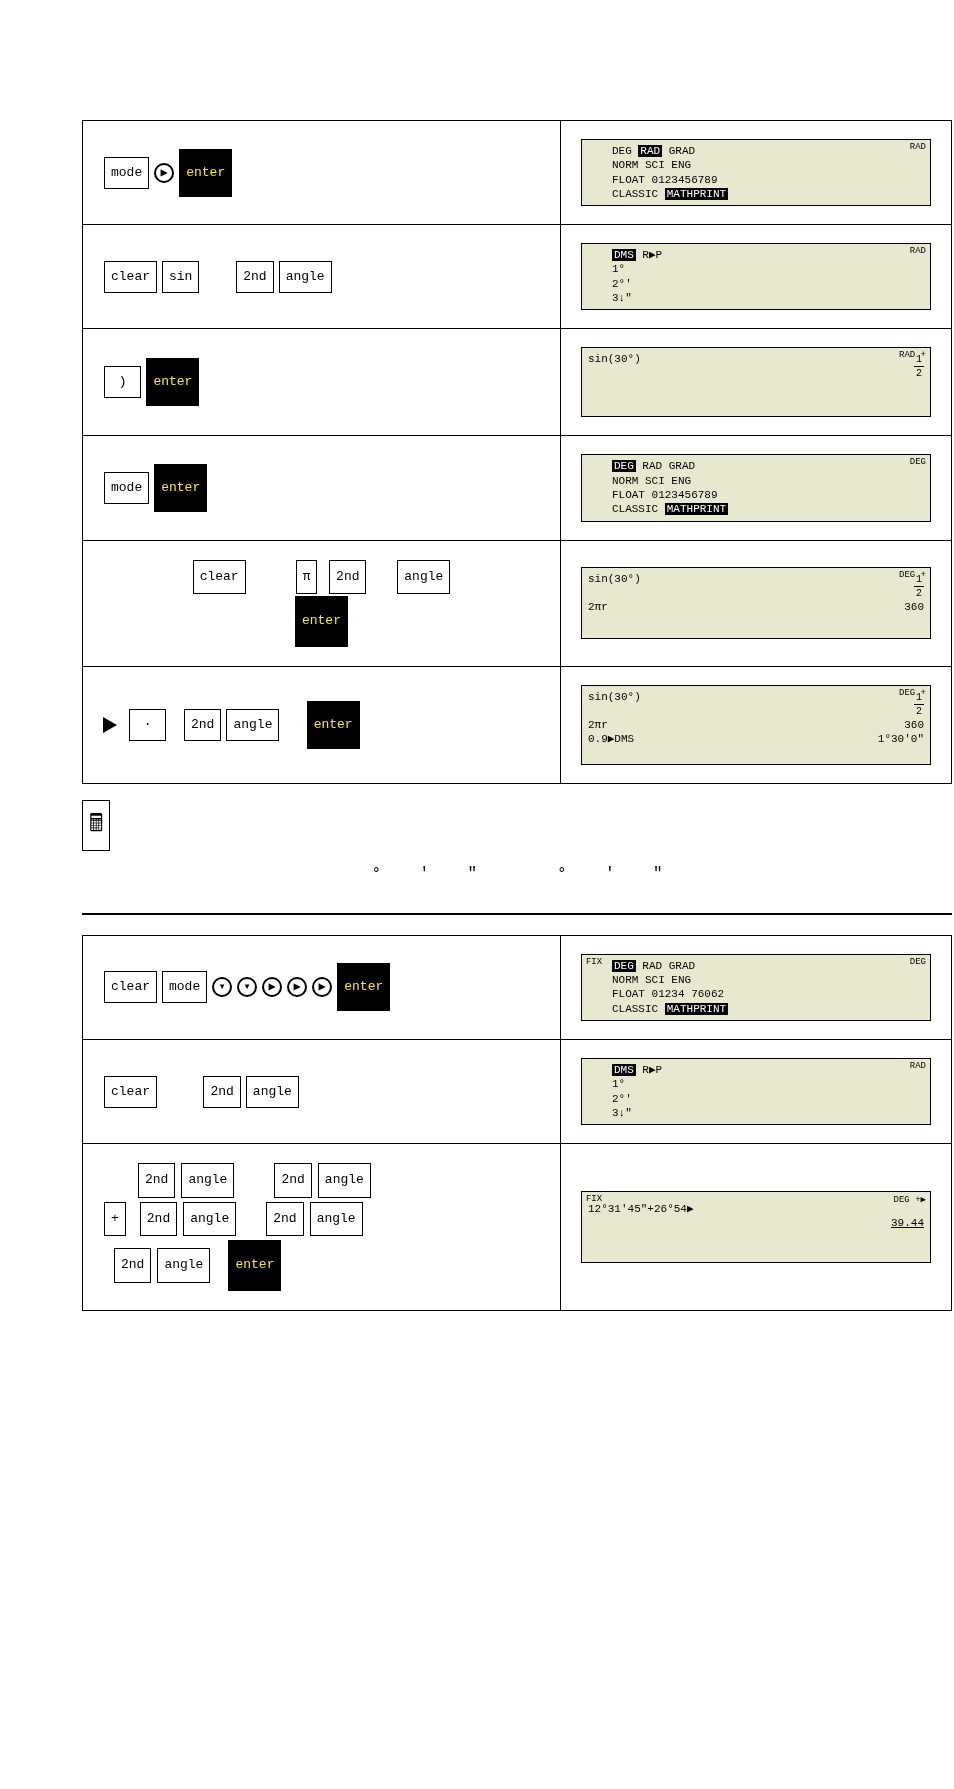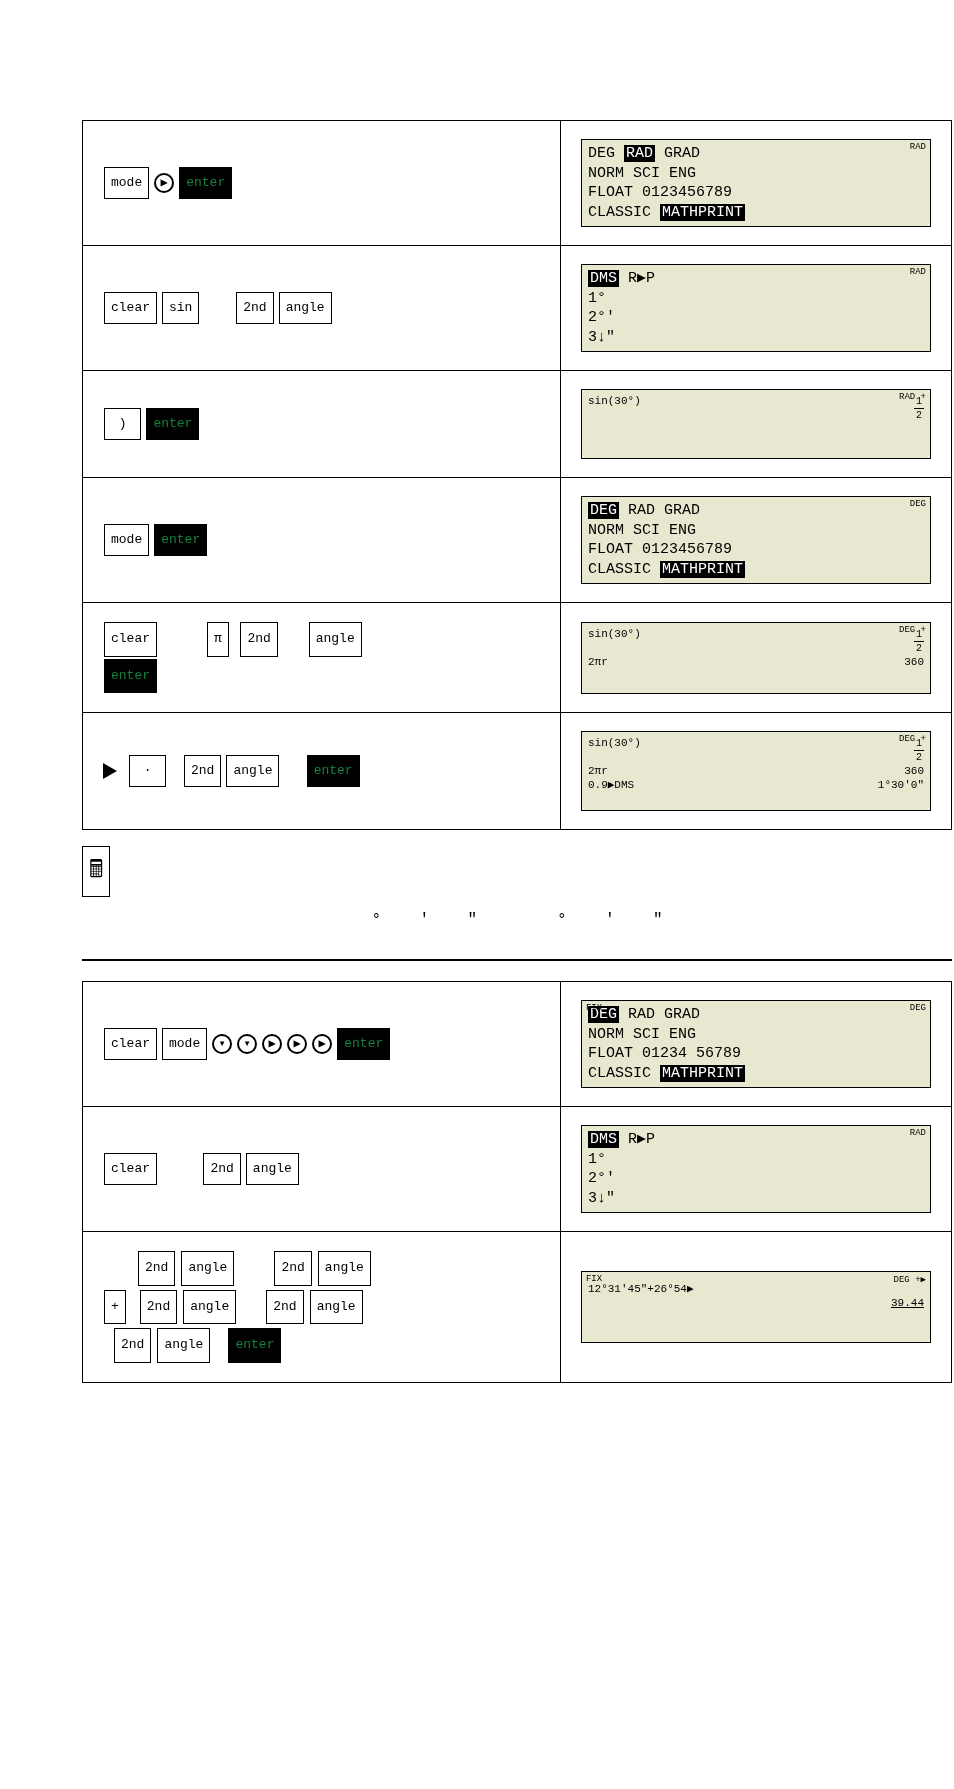--- a/index.html
+++ b/index.html
@@ -39,25 +39,25 @@
       font-size: 13px;
       font-family: 'Courier New', Courier, monospace;
       background: #fff;
       margin: 1px;
       white-space: nowrap;
     }
 
     .key-dark {
       display: inline-block;
       border: 1.5px solid #000;
-      padding: 2px 6px;
+      padding: 10px 6px;
       font-size: 13px;
       font-family: 'Courier New', Courier, monospace;
       background: #000;
-      color: #15803d;
+      color: #fde047;
       margin: 1px;
       white-space: nowrap;
     }
 
     .key-circle {
       display: inline-block;
       border: 2px solid #000;
       border-radius: 50%;
       width: 20px;
       height: 20px;
@@ -72,20 +72,21 @@
       display: flex;
       flex-wrap: wrap;
       align-items: center;
       gap: 3px;
       line-height: 2;
     }
 
     .row-keys-block {
       display: block;
       line-height: 2.2;
+      text-align: center;
     }
 
     
     .calc-screen {
       border: 1.5px solid #000;
       background: #e8e8d0;
       font-family: 'Courier New', Courier, monospace;
       font-size: 10px;
       padding: 4px 6px;
       min-height: 60px;
@@ -134,21 +135,21 @@
       width: 870px;
       margin: 0 auto;
       border-collapse: collapse;
     }
     .second-table td {
       border: 1.5px solid #000;
       vertical-align: middle;
       padding: 18px 20px;
     }
 
-    .screen-small { font-size: 15px; }
+    .screen-small { font-size: 11px; margin-left: 24px; }
     .screen-med { font-size: 11px; }
 
   </style>
 </head>
 <body>
 
 <div style="width:954px; min-height:1789px; background:#fff; padding:60px 40px;">
 
   <table class="main-table">
 
@@ -362,21 +363,21 @@
         <div class="calc-screen" style="position:relative;">
           <span class="screen-indicator-left">FIX</span>
           <span class="screen-indicator">DEG</span>
           <div class="screen-line screen-small">
             <span><span class="screen-highlight">DEG</span> RAD GRAD</span>
           </div>
           <div class="screen-line screen-small">
                 <span>NORM SCI ENG</span>
               </div>
           <div class="screen-line screen-small">
-                <span>FLOAT 01234 56789</span>
+                <span>FLOAT 01234 76062</span>
               </div>
           <div class="screen-line screen-small">
             <span>CLASSIC <span class="screen-highlight">MATHPRINT</span></span>
           </div>
         </div>
       </td>
     </tr>
 
     <tr>
       <td class="left-cell">

